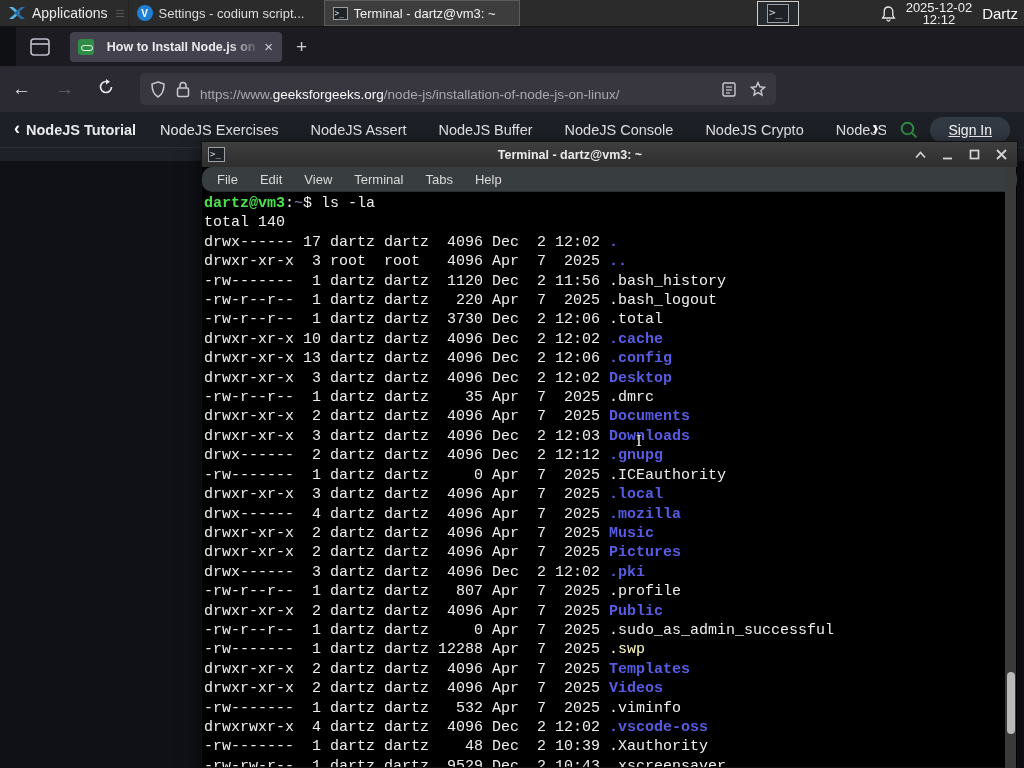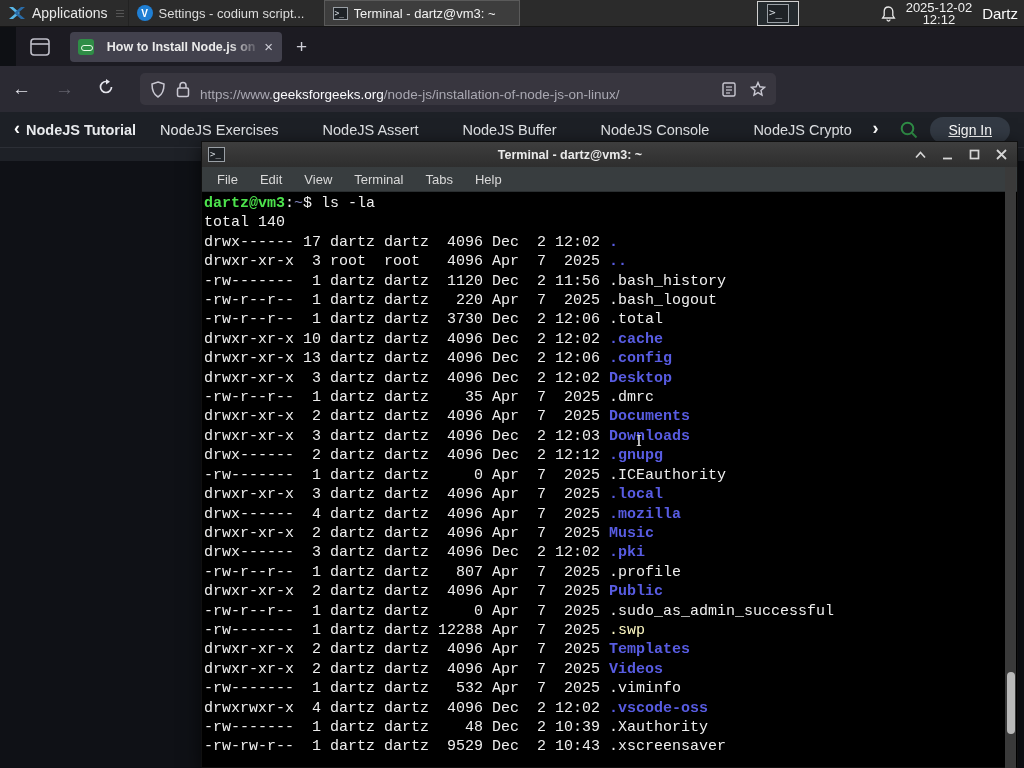--- a/index.html
+++ b/index.html
@@ -47,38 +47,38 @@
   .urlbar { margin-left:14px; width:636px; height:32px; background:#38363f; border-radius:5px; display:flex; align-items:center; padding:0 10px; color:#a9a8b2; font-size:13.5px; }
   .urlbar .u-domain { color:#fbfbfe; }
   .urlbar .u-text { flex:1; overflow:hidden; white-space:nowrap;margin-top:10px; }
   .urlbar svg { flex:0 0 auto; }
   .tb-right { position:absolute; right:10px; top:66px; height:46px; display:flex; align-items:center; gap:24px; }
 
   
   .sitenav { position:absolute; left:0; top:112px; width:1024px; height:36px; background:#1d2026; display:flex; align-items:center; color:#e8eaed; font-size:14.5px; border-bottom:1px solid #2c2f36; }
   .back-chev { color:#ffffff; font-weight:bold; font-size:18px; padding:0 6px 2px 14px; }
   .back-link { font-weight:bold; margin-right:24px; white-space:nowrap; }
-  .nav-links { display:flex; gap:44px; white-space:nowrap; overflow:hidden; flex:1; }
+  .nav-links { display:flex; gap:32px; white-space:nowrap; overflow:hidden; flex:1; }
   .nav-link { color:#e3e5e8; }
   .fwd-chev { color:#ffffff; font-weight:bold; font-size:18px; padding:0 10px 2px 0; margin-left:-14px; }
   .search-circ { margin:0 12px; }
   .signin { background:#333a44; color:#fff; border-radius:14px; padding:5px 18px; font-size:14px; margin-right:14px; white-space:nowrap;text-decoration:underline; }
 
   
   .page { position:absolute; left:0; top:148px; width:1024px; height:620px; background:#0f1116; }
   .page-strip { position:absolute; left:0; top:0; width:100%; height:13px; background:#1e2127; }
 
   
   .termwin { position:absolute; left:201px; top:141px; width:817px; height:627px; background:#000; border:1px solid #101010; box-shadow:0 4px 18px rgba(0,0,0,.65); z-index:40; }
   .t-titlebar { height:25px; background:linear-gradient(#3e3e3e,#2e2e2e); display:flex; align-items:center; padding:0 6px; }
   .t-titlebar .term-sq { width:17px; height:15px; font-size:9px; line-height:13px; }
   .t-title { flex:1; text-align:center; color:#eaeaea; font-size:12.5px; font-weight:bold; }
   .t-ctrl { display:flex; gap:16px; align-items:center; padding-right:4px; }
   .t-ctrl svg { display:block; }
-  .t-menubar { height:25px; background:#383d3f; display:flex; align-items:center; gap:4px; padding:0 6px; border-bottom:1px solid #2a2e30; }
+  .t-menubar { height:25px; background:#383d3f; display:flex; align-items:center; gap:4px; padding:0 6px; border-bottom:1px solid #2a2e30;border-radius:10px; }
   .t-menu-item { color:#d9d9d9; font-size:13px; padding:2px 9px; }
   .t-content { position:relative; height:575px; background:#000; overflow:hidden; padding:2px 0 0 2px;
                font-family:"DejaVu Sans Mono", monospace; font-size:15px; line-height:19.4px; color:#efefef; }
   .t-line { white-space:pre;font-family:Liberation Mono, monospace; }
   .fg-green { color:#4ce24c; font-weight:bold; }
   .fg-blue  { color:#585ce2; font-weight:bold; }
   .fg-tilde { color:#8589c4; }
   .fg-dim   { color:#fef9c3; }
   .t-scroll { position:absolute; right:1px; top:25px; width:11px; height:601px; background:#3a3a3a; }
   .t-thumb { position:absolute; left:1.5px; top:505px; width:8px; height:62px; background:#b9b9b9; border-radius:4px; }
@@ -269,20 +269,21 @@
           <div class="t-line"><span>drwxr-xr-x 13 dartz dartz  4096 Dec  2 12:06 </span><span class="fg-blue">.config</span></div>
           <div class="t-line"><span>drwxr-xr-x  3 dartz dartz  4096 Dec  2 12:02 </span><span class="fg-blue">Desktop</span></div>
           <div class="t-line"><span>-rw-r--r--  1 dartz dartz    35 Apr  7  2025 </span><span class="">.dmrc</span></div>
           <div class="t-line"><span>drwxr-xr-x  2 dartz dartz  4096 Apr  7  2025 </span><span class="fg-blue">Documents</span></div>
           <div class="t-line"><span>drwxr-xr-x  3 dartz dartz  4096 Dec  2 12:03 </span><span class="fg-blue">Downloads</span></div>
           <div class="t-line"><span>drwx------  2 dartz dartz  4096 Dec  2 12:12 </span><span class="fg-blue">.gnupg</span></div>
           <div class="t-line"><span>-rw-------  1 dartz dartz     0 Apr  7  2025 </span><span class="">.ICEauthority</span></div>
           <div class="t-line"><span>drwxr-xr-x  3 dartz dartz  4096 Apr  7  2025 </span><span class="fg-blue">.local</span></div>
           <div class="t-line"><span>drwx------  4 dartz dartz  4096 Apr  7  2025 </span><span class="fg-blue">.mozilla</span></div>
           <div class="t-line"><span>drwxr-xr-x  2 dartz dartz  4096 Apr  7  2025 </span><span class="fg-blue">Music</span></div>
+          <div class="t-line"><span>drwxr-xr-x  2 dartz dartz  4096 Apr  7  2025 </span><span class="fg-blue">Pictures</span></div>
           <div class="t-line"><span>drwx------  3 dartz dartz  4096 Dec  2 12:02 </span><span class="fg-blue">.pki</span></div>
           <div class="t-line"><span>-rw-r--r--  1 dartz dartz   807 Apr  7  2025 </span><span class="">.profile</span></div>
           <div class="t-line"><span>drwxr-xr-x  2 dartz dartz  4096 Apr  7  2025 </span><span class="fg-blue">Public</span></div>
           <div class="t-line"><span>-rw-r--r--  1 dartz dartz     0 Apr  7  2025 </span><span class="">.sudo_as_admin_successful</span></div>
           <div class="t-line"><span>-rw-------  1 dartz dartz 12288 Apr  7  2025 </span><span class="fg-dim">.swp</span></div>
           <div class="t-line"><span>drwxr-xr-x  2 dartz dartz  4096 Apr  7  2025 </span><span class="fg-blue">Templates</span></div>
           <div class="t-line"><span>drwxr-xr-x  2 dartz dartz  4096 Apr  7  2025 </span><span class="fg-blue">Videos</span></div>
           <div class="t-line"><span>-rw-------  1 dartz dartz   532 Apr  7  2025 </span><span class="">.viminfo</span></div>
           <div class="t-line"><span>drwxrwxr-x  4 dartz dartz  4096 Dec  2 12:02 </span><span class="fg-blue">.vscode-oss</span></div>
           <div class="t-line"><span>-rw-------  1 dartz dartz    48 Dec  2 10:39 </span><span class="">.Xauthority</span></div>

